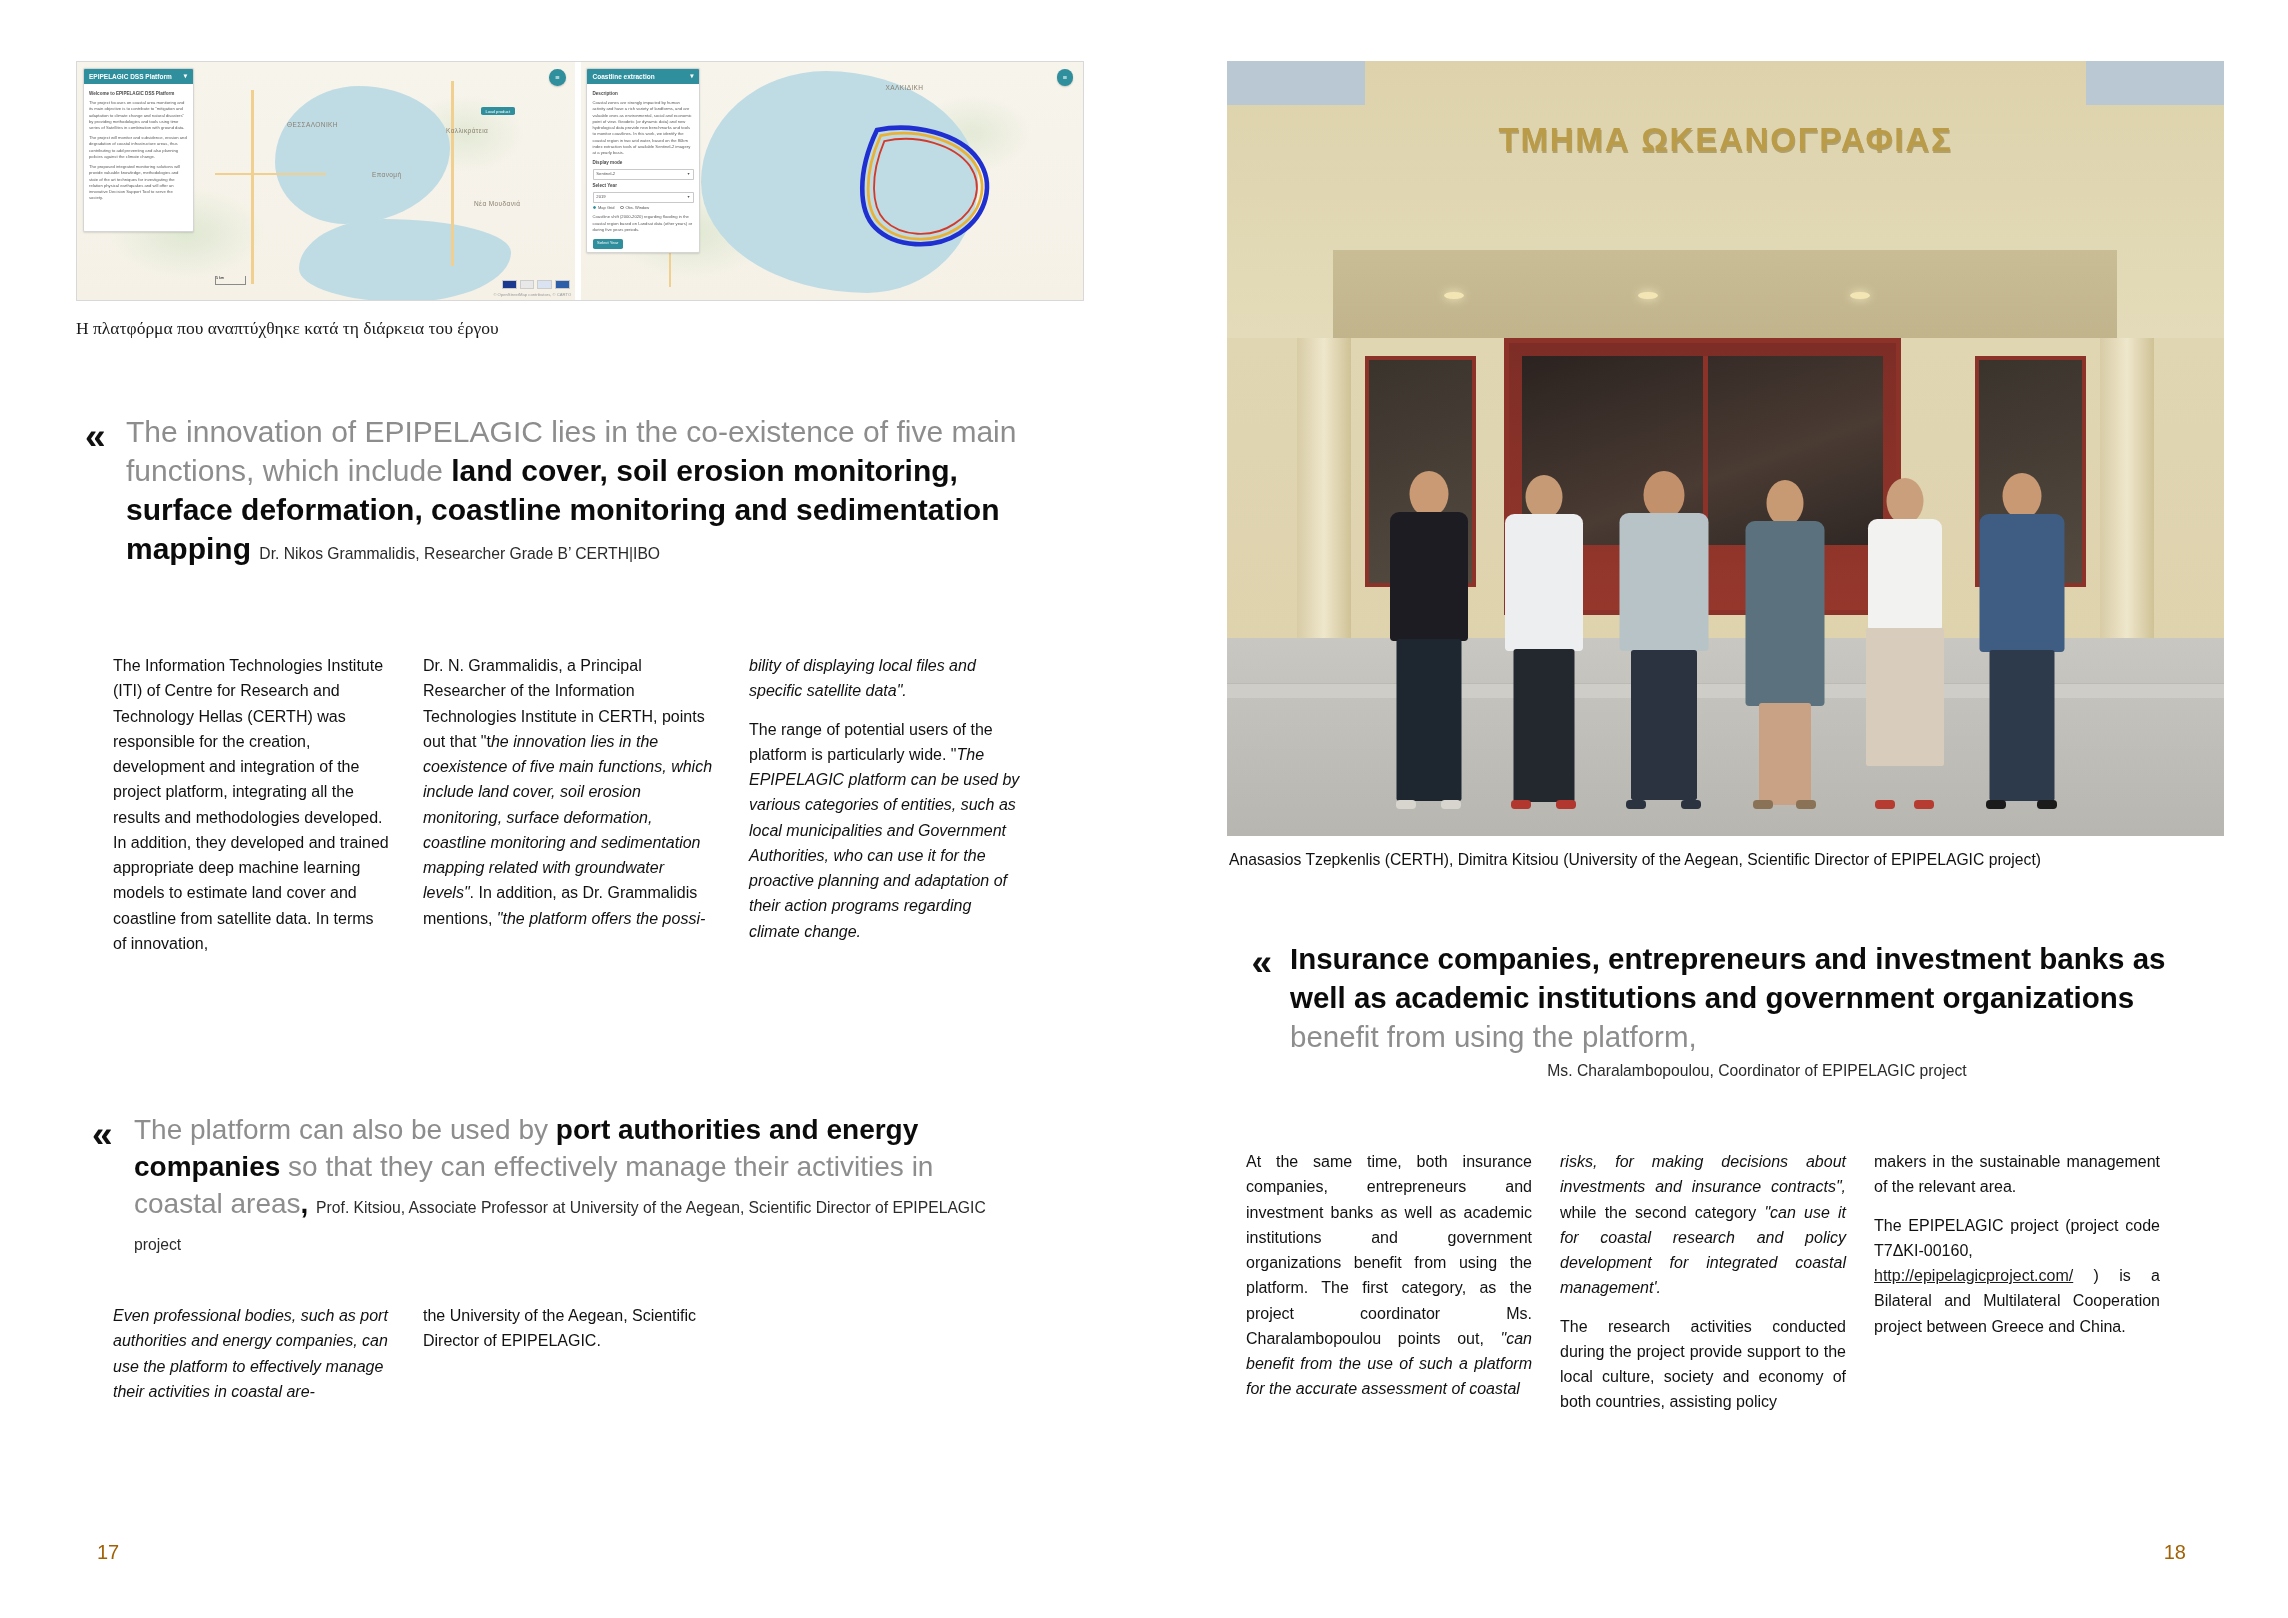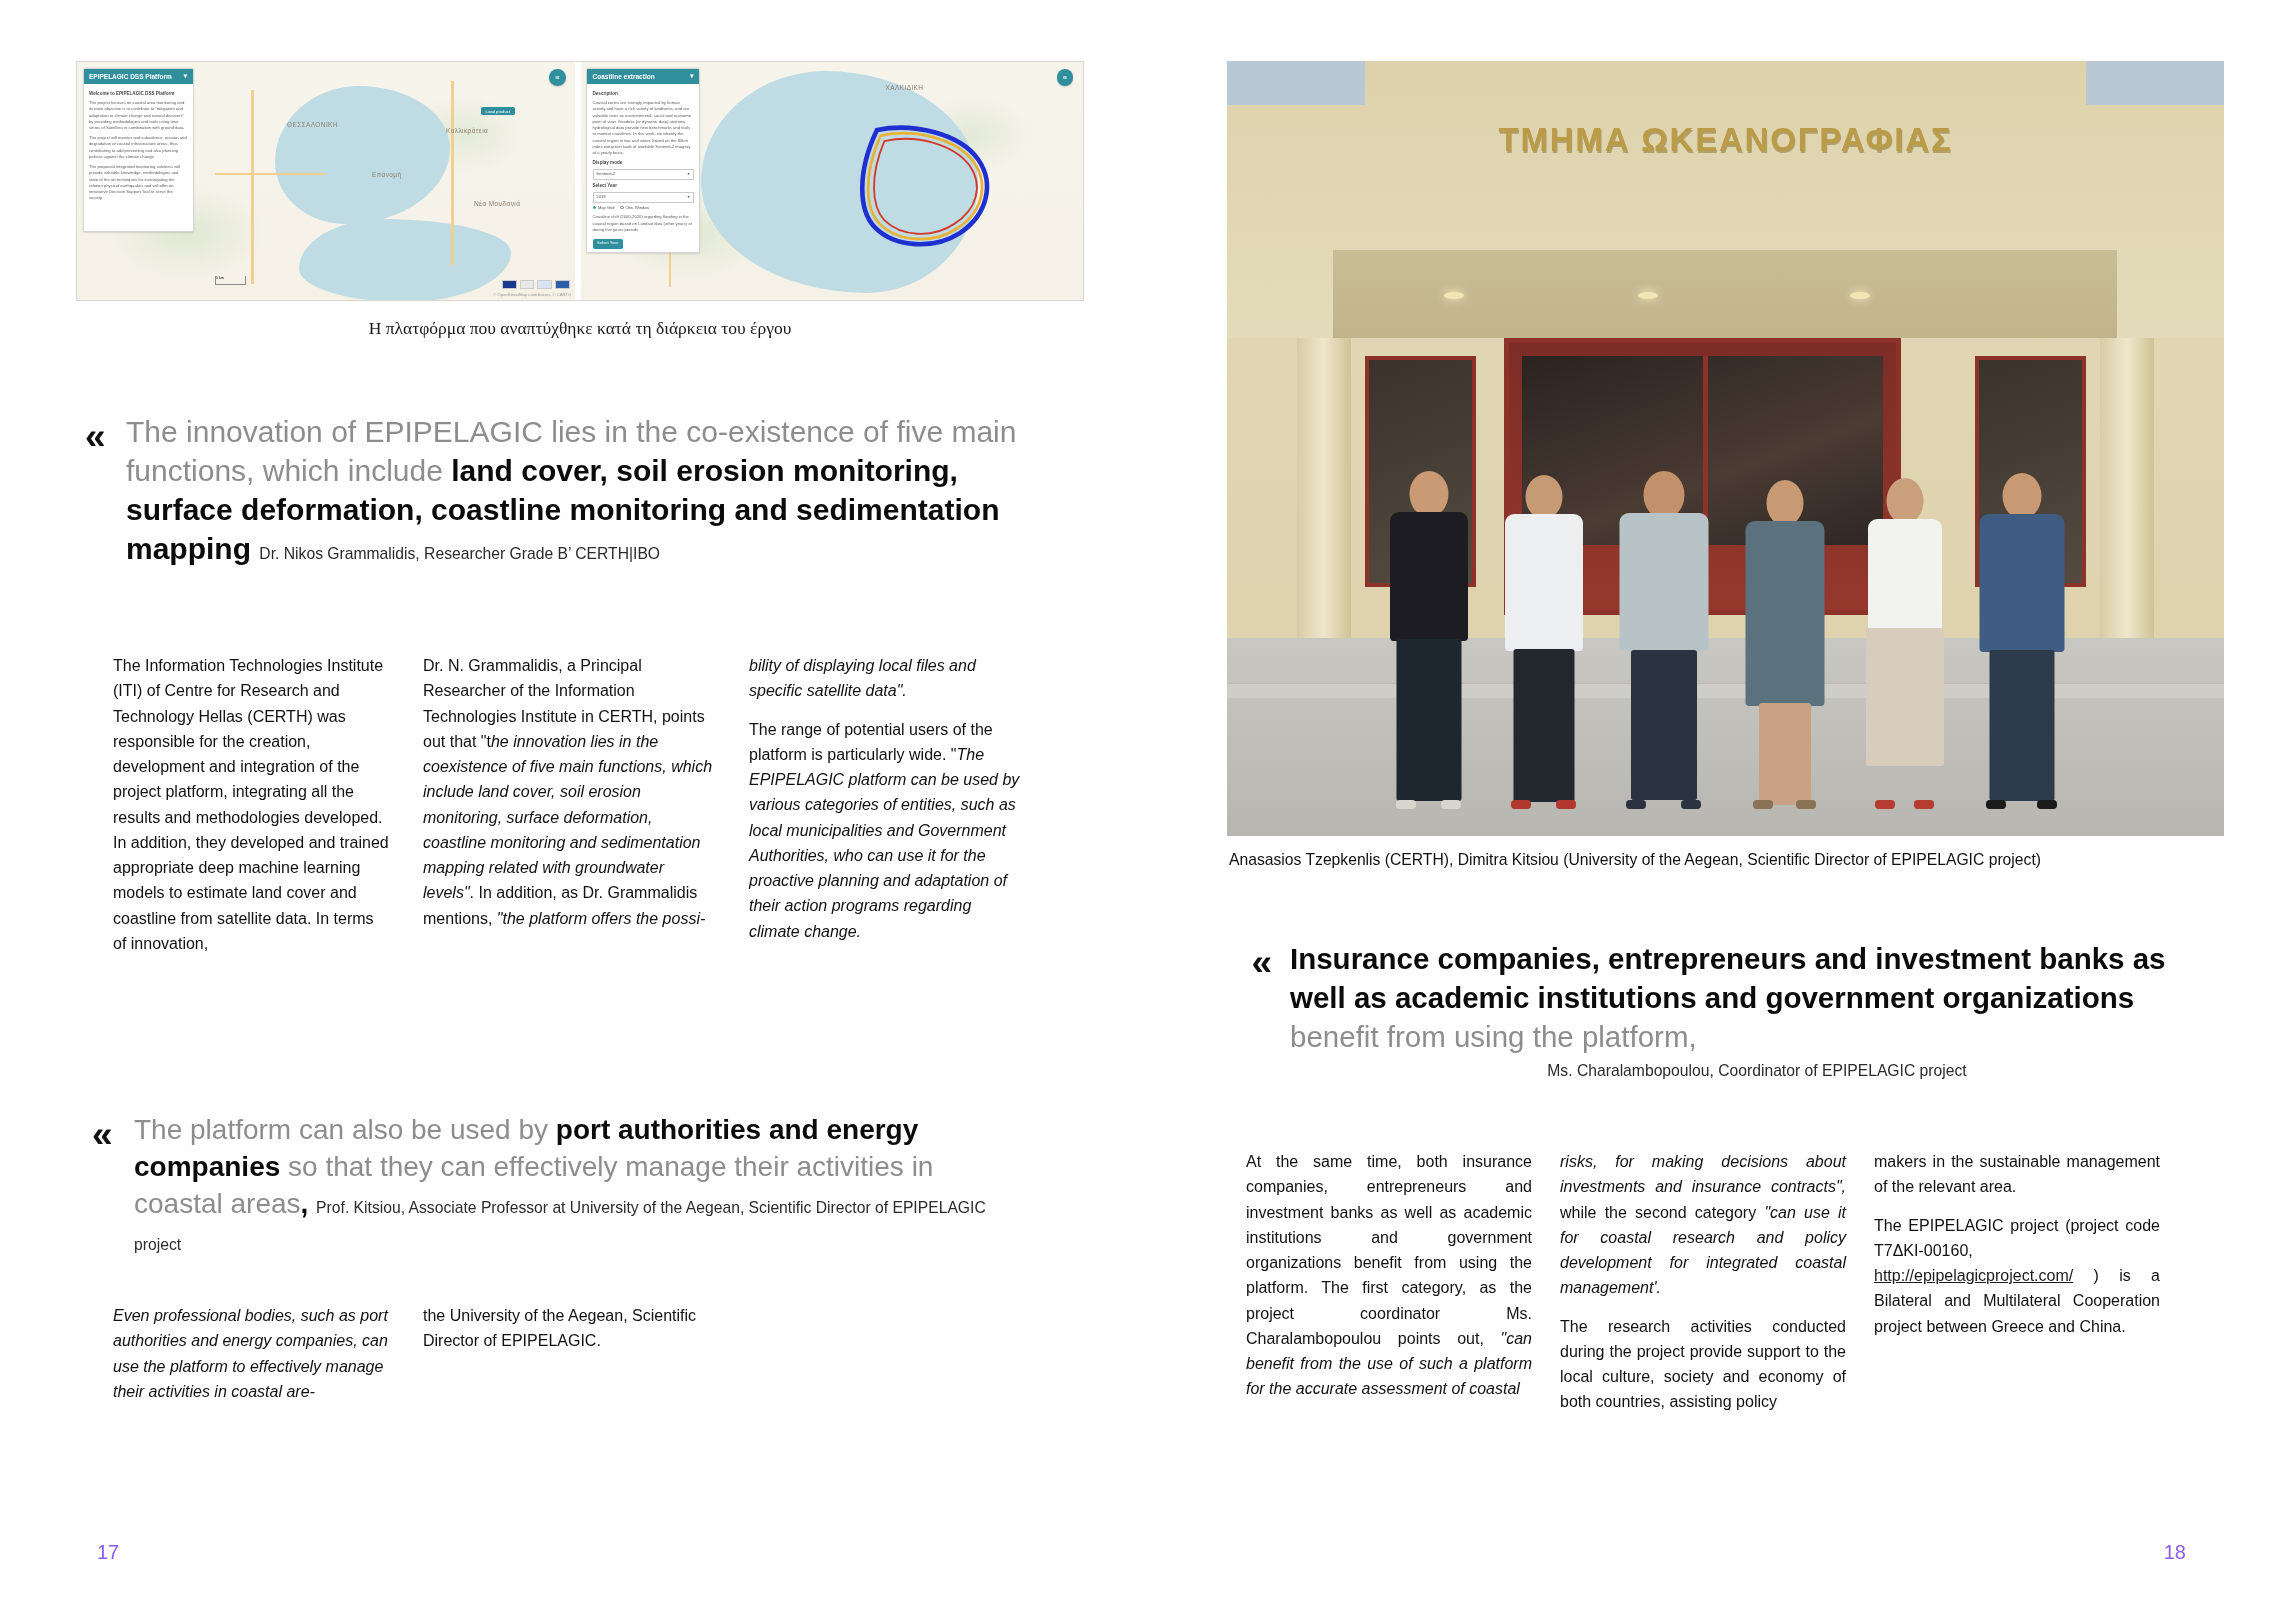--- a/index.html
+++ b/index.html
@@ -72,21 +72,21 @@
   .radio-row { display:flex; gap:5.5px; font-size:4px; color:#555; margin:2.8px 0; align-items:center;}
   .radio-dot { width:3.7px; height:3.7px; border-radius:50%; border:0.9px solid #777; display:inline-block; margin-right:1.8px;}
   .radio-dot.on { background:#2f8f9d; border-color:#2f8f9d; }
 
   .coast-shape {
     position:absolute; left:268px; top:57px; width:159px; height:138px;
   }
 
   .figure-caption {
     position:absolute; left:76px; top:318px; width:1008px;
-    text-align:center; font-size:17.5px; color:#1a1a1a;
+    text-align:left; font-size:17.5px; color:#1a1a1a;
     font-family: "Liberation Serif", serif;
   }
 
   
   .pullquote { position:absolute; }
   .pq-mark {
     position:absolute; left:0; top:5.5px; font-size:37px; line-height:1;
     color:#111; font-weight:bold;
   }
   .pq-text {
@@ -95,21 +95,21 @@
   .pq-text b { color:#0b0b0b; font-weight:700; }
   .pq-attr { font-size:15.7px; color:#2b2b2b; font-weight:400; }
 
   
   .cols { position:absolute; display:flex; }
   .col { font-size:16px; line-height:1.58; color:#111; }
   .col p { margin-bottom:13px; }
   .col i, .col em { font-style: italic; }
 
   .page-num {
-    position:absolute; bottom:55px; font-size:20px; color:#8b5cf6;
+    position:absolute; bottom:55px; font-size:20px; color:#a16207;
   }
 
   
   .team-photo {
     position:absolute; left:83px; top:61px; width:997px; height:775px;
     overflow:hidden; background:#d8cfae;
   }
   .ph-facade {
     position:absolute; left:0; top:0; width:100%; height:305px;
     background:linear-gradient(#ddd2ab,#e4dcbb);

